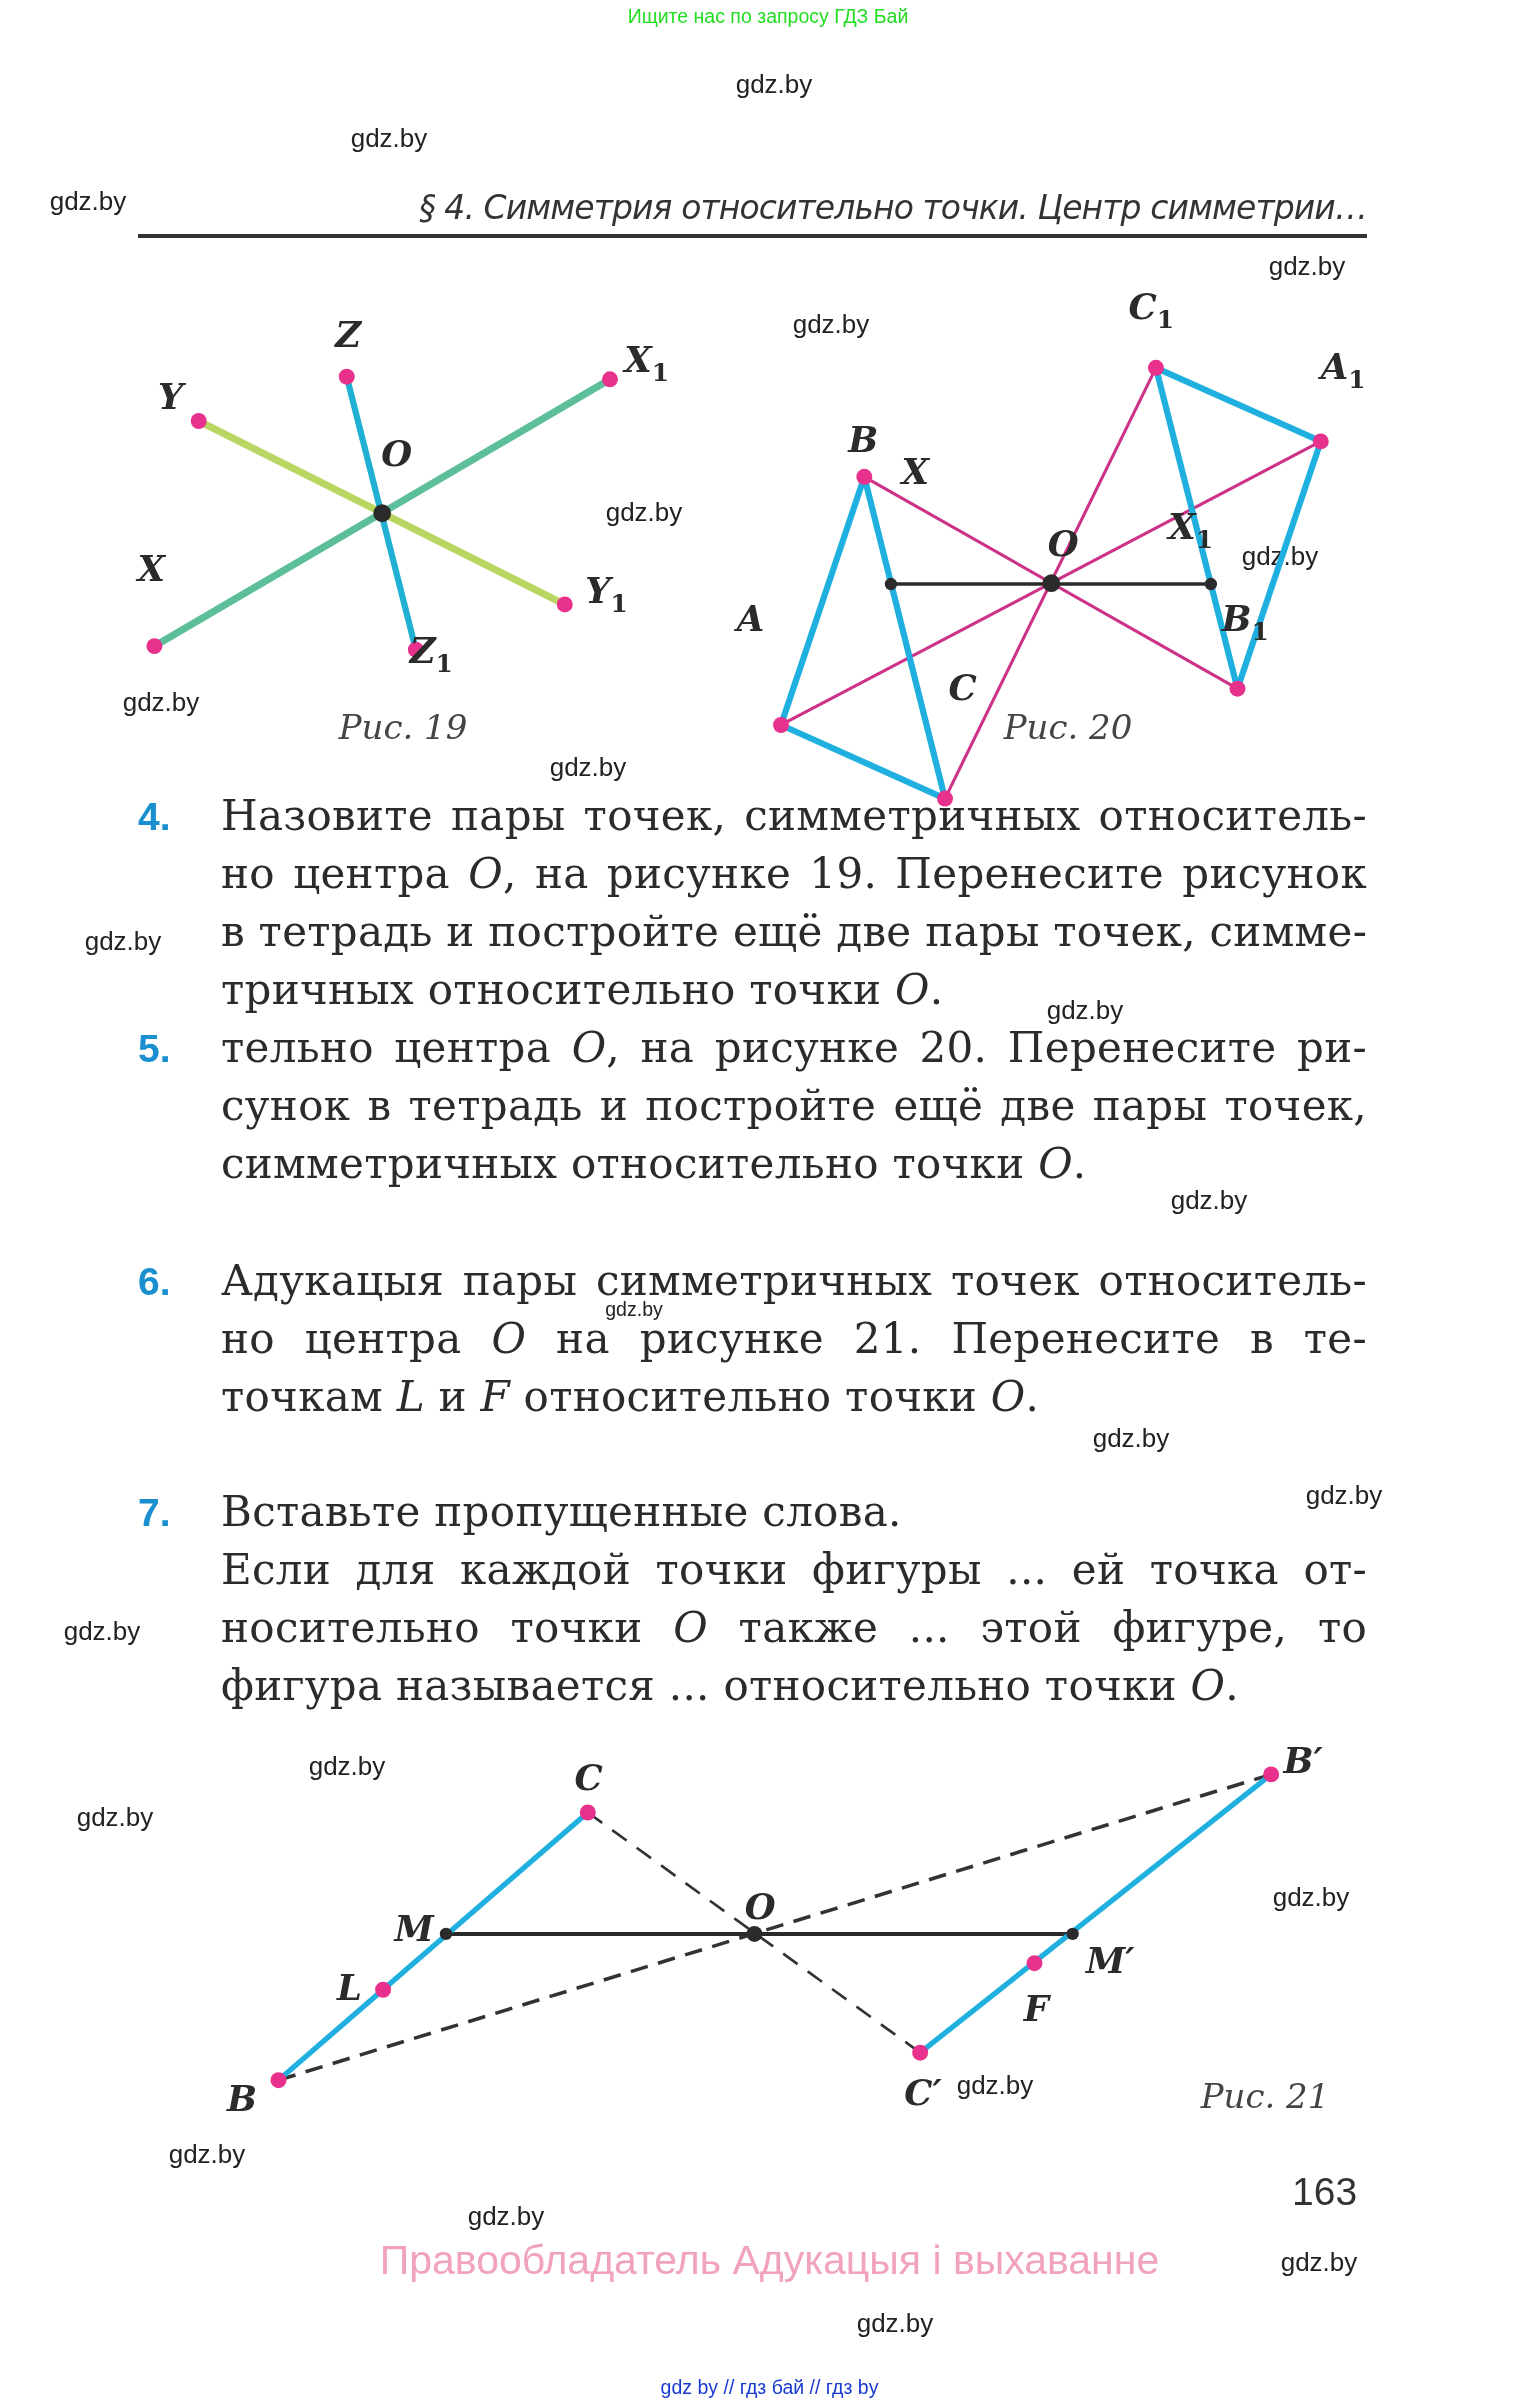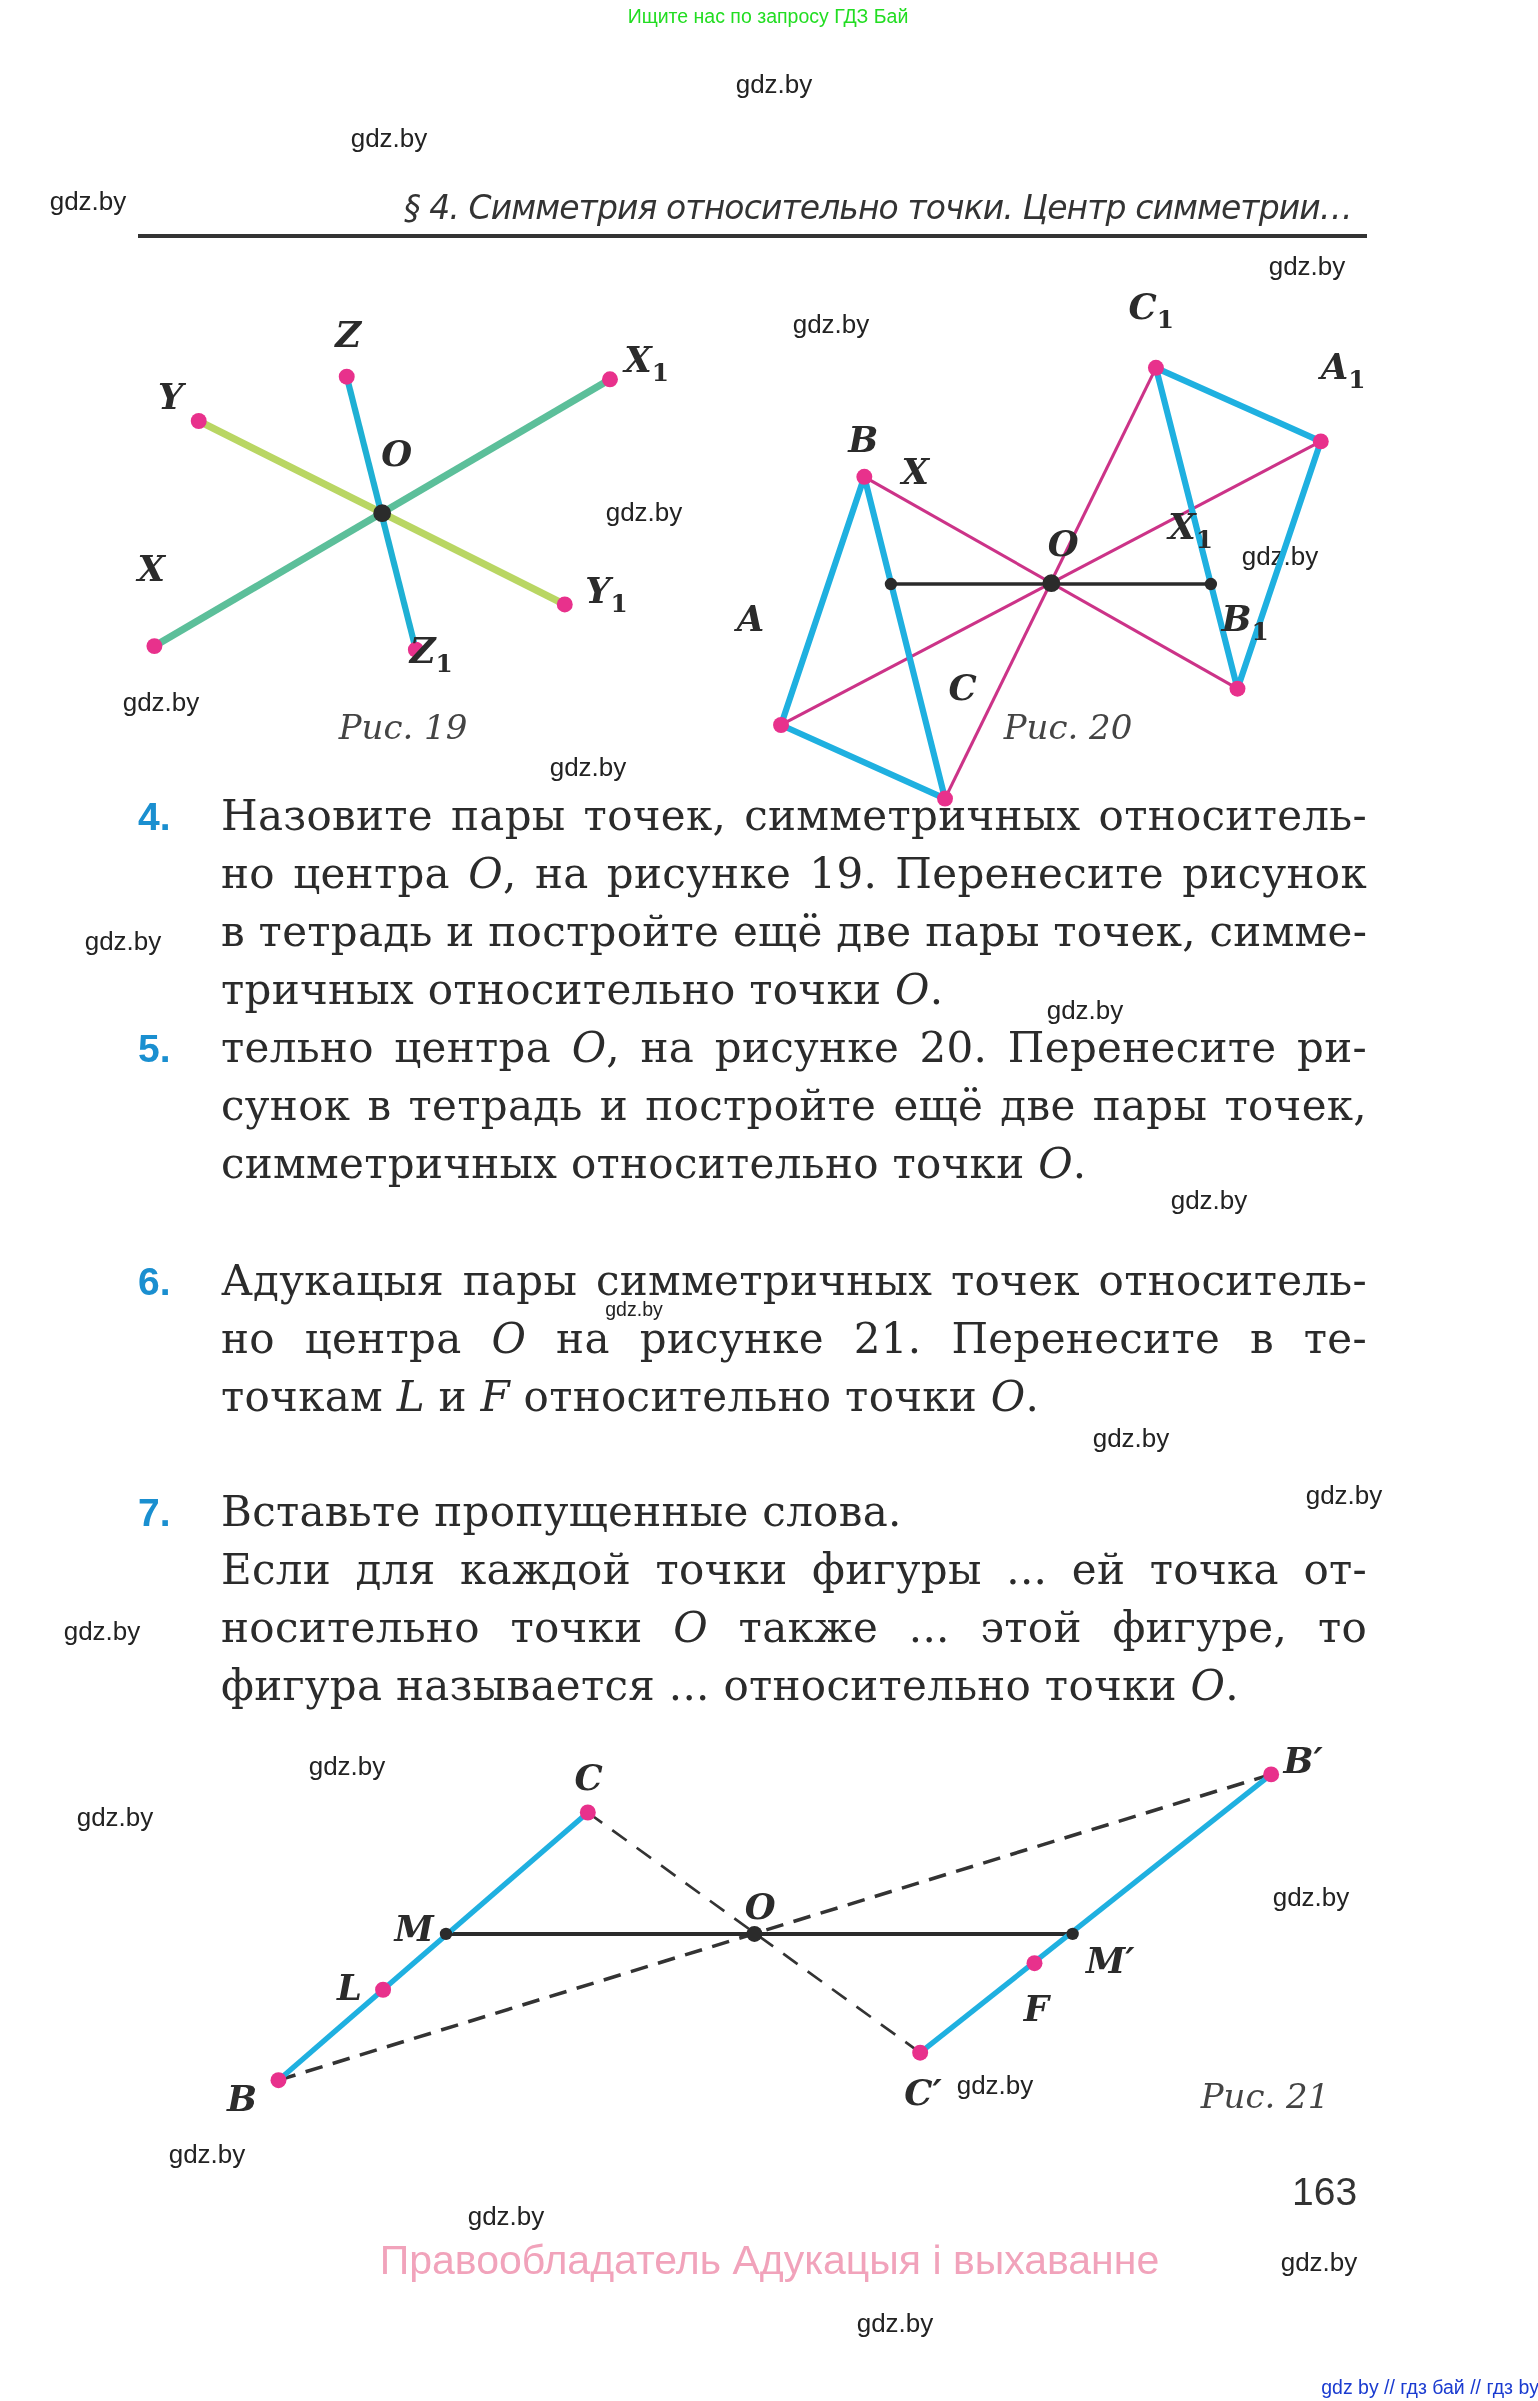--- a/index.html
+++ b/index.html
@@ -1,32 +1,32 @@
 <!DOCTYPE html>
 <html style="font-size:14px"><head>
 <meta charset="utf-8">
 <style>
   html, body { margin:0; padding:0; background:#ffffff; }
   body { width:1539px; height:2401px; position:relative; overflow:hidden; font-family:"DejaVu Serif", serif; color:#2b2b2b; }
   .abs { position:absolute; }
   .wm { position:absolute; font-family:"Liberation Sans", sans-serif; font-size:26px; color:#222; transform:translateX(-50%); white-space:nowrap; line-height:1; }
   .wm.small { font-size:19.5px; }
   .topnote { position:absolute; top:5.3px; left:0; width:1536px; text-align:center; font-family:"Liberation Sans", sans-serif; font-size:19.5px; color:#22dd22; }
-  .runhead { position:absolute; left:389px; top:188px; width:978px; text-align:center; font-family:"DejaVu Sans", sans-serif; font-style:italic; font-size:33px; color:#333; letter-spacing:-0.9px; white-space:nowrap; }
+  .runhead { position:absolute; left:389px; top:188px; width:978px; text-align:right; font-family:"DejaVu Sans", sans-serif; font-style:italic; font-size:33px; color:#333; letter-spacing:-0.9px; white-space:nowrap; }
   .rule { position:absolute; left:138px; top:234px; width:1229px; height:4.4px; background:#333; }
   .task { position:absolute; left:138px; width:1229px; }
   .task .num { position:absolute; left:0; top:0; font-family:"Liberation Sans", sans-serif; font-weight:bold; color:#1a8fd0; font-size:39px; line-height:59px; }
   .task .lines { margin-left:83px; }
   .task .line { font-size:42px; line-height:58px; height:58px; text-align:justify; text-align-last:justify; white-space:nowrap; letter-spacing:0.3px; }
   .task .line.last { text-align-last:left; }
   .task .line i { font-family:"DejaVu Serif", serif; font-style:italic; }
   .caption { position:absolute; font-style:italic; font-size:34px; color:#444; transform:translateX(-50%); white-space:nowrap; }
   .pagenum { position:absolute; left:1292px; top:2170px; font-family:"Liberation Sans", sans-serif; font-weight:normal; font-size:39px; color:#333; }
   .rights { position:absolute; left:0; width:1539px; top:2237px; text-align:center; font-family:"Liberation Sans", sans-serif; font-size:41px; color:#f1a3bb; }
-  .footer { position:absolute; left:0; width:1539px; top:2376px; text-align:right; font-family:"Liberation Sans", sans-serif; font-size:19.5px; color:#1a3bd0; }
+  .footer { position:absolute; left:0; width:1539px; top:2376px; text-align:center; font-family:"Liberation Sans", sans-serif; font-size:19.5px; color:#1a3bd0; }
   svg text { font-family:"DejaVu Serif", serif; font-style:italic; font-weight:bold; fill:#2b2b2b; }
 </style>
 </head>
 <body>
 
 <div class="topnote">Ищите нас по запросу ГДЗ Бай</div>
 
 <div id="wm-layer">
     <div class="wm" style="left: 774px; top: 71px;">gdz.by</div>
     <div class="wm" style="left: 389px; top: 125px;">gdz.by</div>

